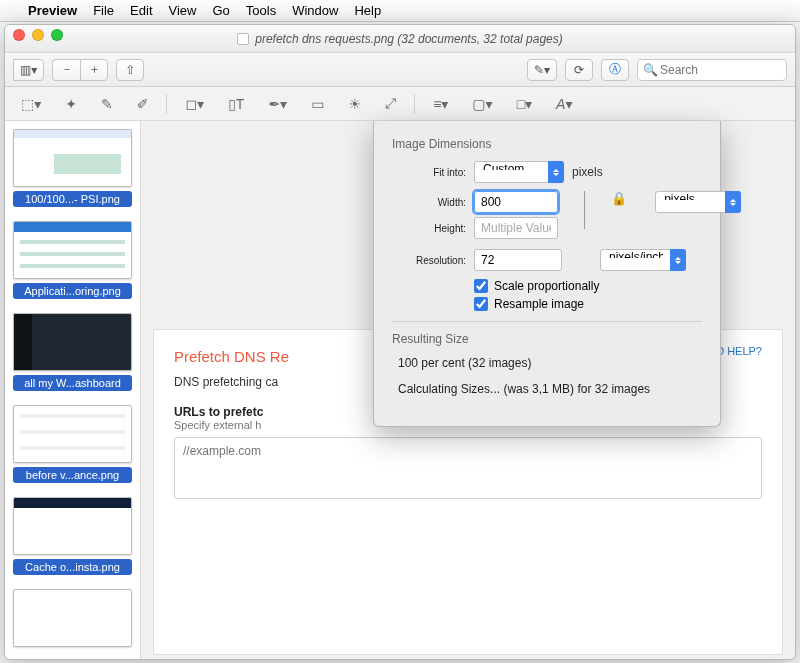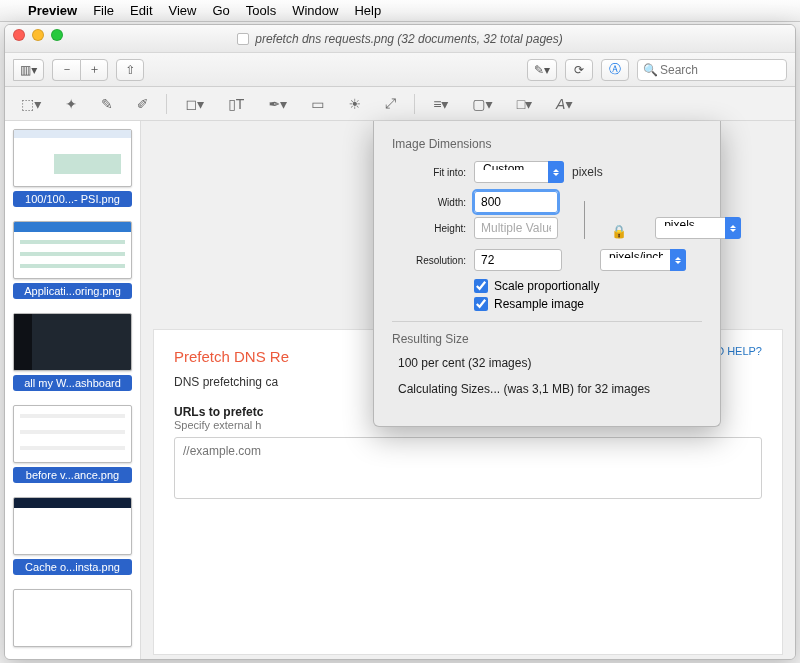--- a/index.html
+++ b/index.html
@@ -205,21 +205,21 @@
       <div class="dialog">
         <div class="inner">
           <div class="section-label">Image Dimensions</div>
 
           <div class="row">
             <div class="rlbl">Fit into:</div>
             <span class="selwrap2"><select class="whitesel" style="width:90px"><option>Custom</option></select><span class="selarrows"></span></span>
             <span class="unitspan">pixels</span>
           </div>
 
-          <div style="display:flex;align-items:flex-end;gap:24px;">
+          <div style="display:flex;align-items:flex-start;gap:24px;">
             <div style="flex:0 0 auto">
               <div class="row" style="margin-bottom:4px">
                 <div class="rlbl">Width:</div>
                 <input type="text" class="focused" style="width: 84px;" value="800">
               </div>
               <div class="row" style="margin-bottom:0">
                 <div class="rlbl">Height:</div>
                 <input type="text" class="muted" style="width: 84px;" disabled="" value="Multiple Values">
               </div>
             </div>

